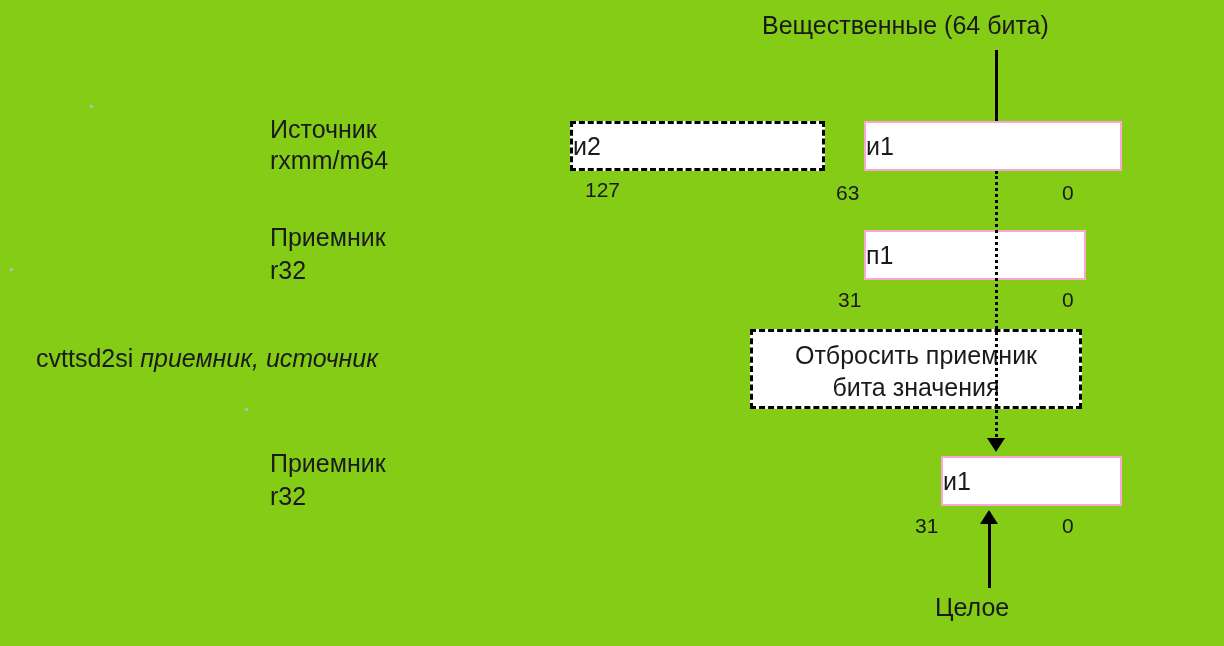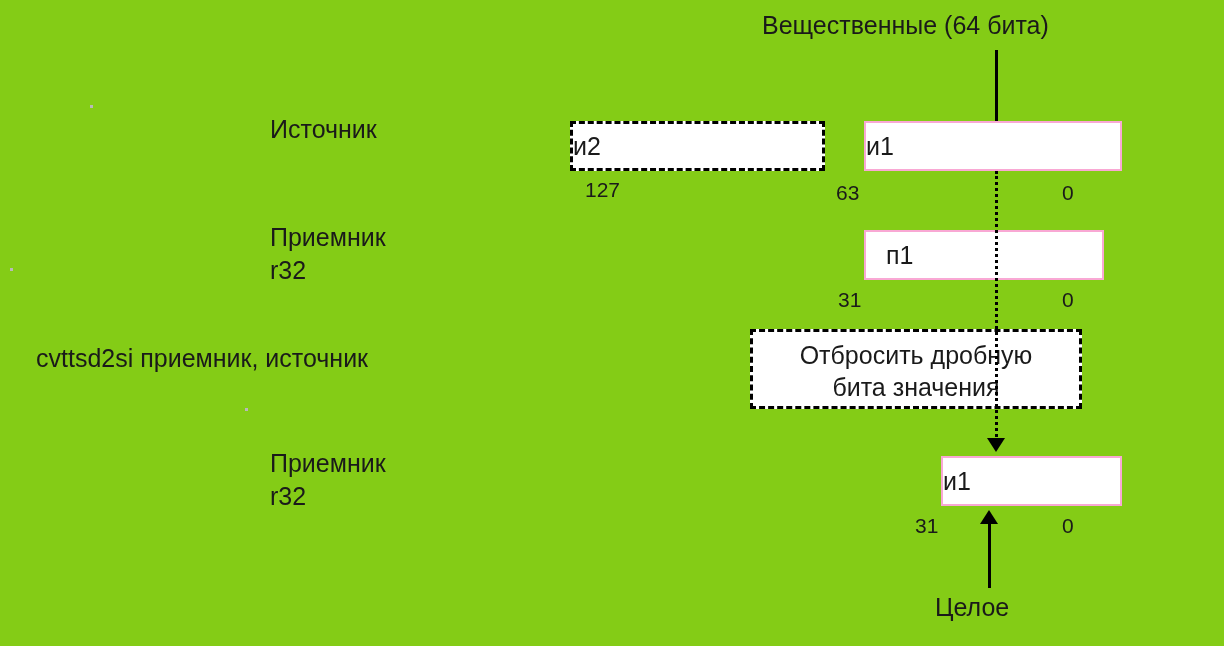--- a/index.html
+++ b/index.html
@@ -88,65 +88,66 @@
     text-align: center;
     color: #1a1a1a;
   }
   .mnemonic {
     position: absolute;
     font-size: 25px;
     line-height: 30px;
     color: #1a1a1a;
     white-space: nowrap;
   }
-  .mnemonic .ital { }
+  .mnemonic .ital { font-style: italic; }
   .speck {
     position: absolute;
     width: 3px;
     height: 3px;
     background: #b9b9b9;
   }
 </style>
 </head>
 <body>
 
 <div id="canvas">
 
   <div class="lbl" style="left:762px; top:10px;">Вещественные (64 бита)</div>
 
   <div class="vline" style="left:995px; top:50px; height:74px;"></div>
 
   <div class="row-label" style="left:270px; top:114px; width:250px;">Источник</div>
+  <div class="row-label" style="left:270px; top:145px; width:250px;">rxmm/m64</div>
 
   <div class="box dashed" style="left:570px; top:121px; width:255px; height:50px;">
     <span>и2</span>
   </div>
   <div class="box solid" style="left:823px; top:121px; width:258px; height:50px;">
     <span>и1</span>
   </div>
 
   <div class="bitnum" style="left:585px; top:178px;">127</div>
   <div class="bitnum" style="left:836px; top:181px;">63</div>
   <div class="bitnum" style="left:1062px; top:181px;">0</div>
 
   <div class="row-label" style="left:270px; top:222px; width:250px;">Приемник</div>
   <div class="row-label" style="left:270px; top:255px; width:250px;">r32</div>
 
-  <div class="box solid" style="left:823px; top:230px; width:240px; height:50px;padding-left:20px;">
+  <div class="box solid" style="left:823px; top:230px; width:222px; height:50px;">
     <span>п1</span>
   </div>
   <div class="bitnum" style="left:838px; top:288px;">31</div>
   <div class="bitnum" style="left:1062px; top:288px;">0</div>
 
   <div class="mnemonic" style="left:36px; top:343px;">
     <span>cvttsd2si</span><span>&nbsp;</span><span class="ital">приемник, источник</span>
   </div>
 
   <div class="box dashed" style="left:750px; top:329px; width:332px; height:80px;"></div>
-  <div class="multiline" style="left:750px; top:339px; width:332px;">Отбросить дробную</div>
+  <div class="multiline" style="left:750px; top:339px; width:332px;">Отбросить приемник</div>
   <div class="multiline" style="left:750px; top:371px; width:332px;">бита значения</div>
 
   <div class="dotline" style="left:995px; top:171px; height:271px;"></div>
   <div class="arrow-down" style="left:987px; top:438px;"></div>
 
   <div class="row-label" style="left:270px; top:448px; width:250px;">Приемник</div>
   <div class="row-label" style="left:270px; top:481px; width:250px;">r32</div>
 
   <div class="box solid" style="left:900px; top:456px; width:181px; height:50px;">
     <span>и1</span>

